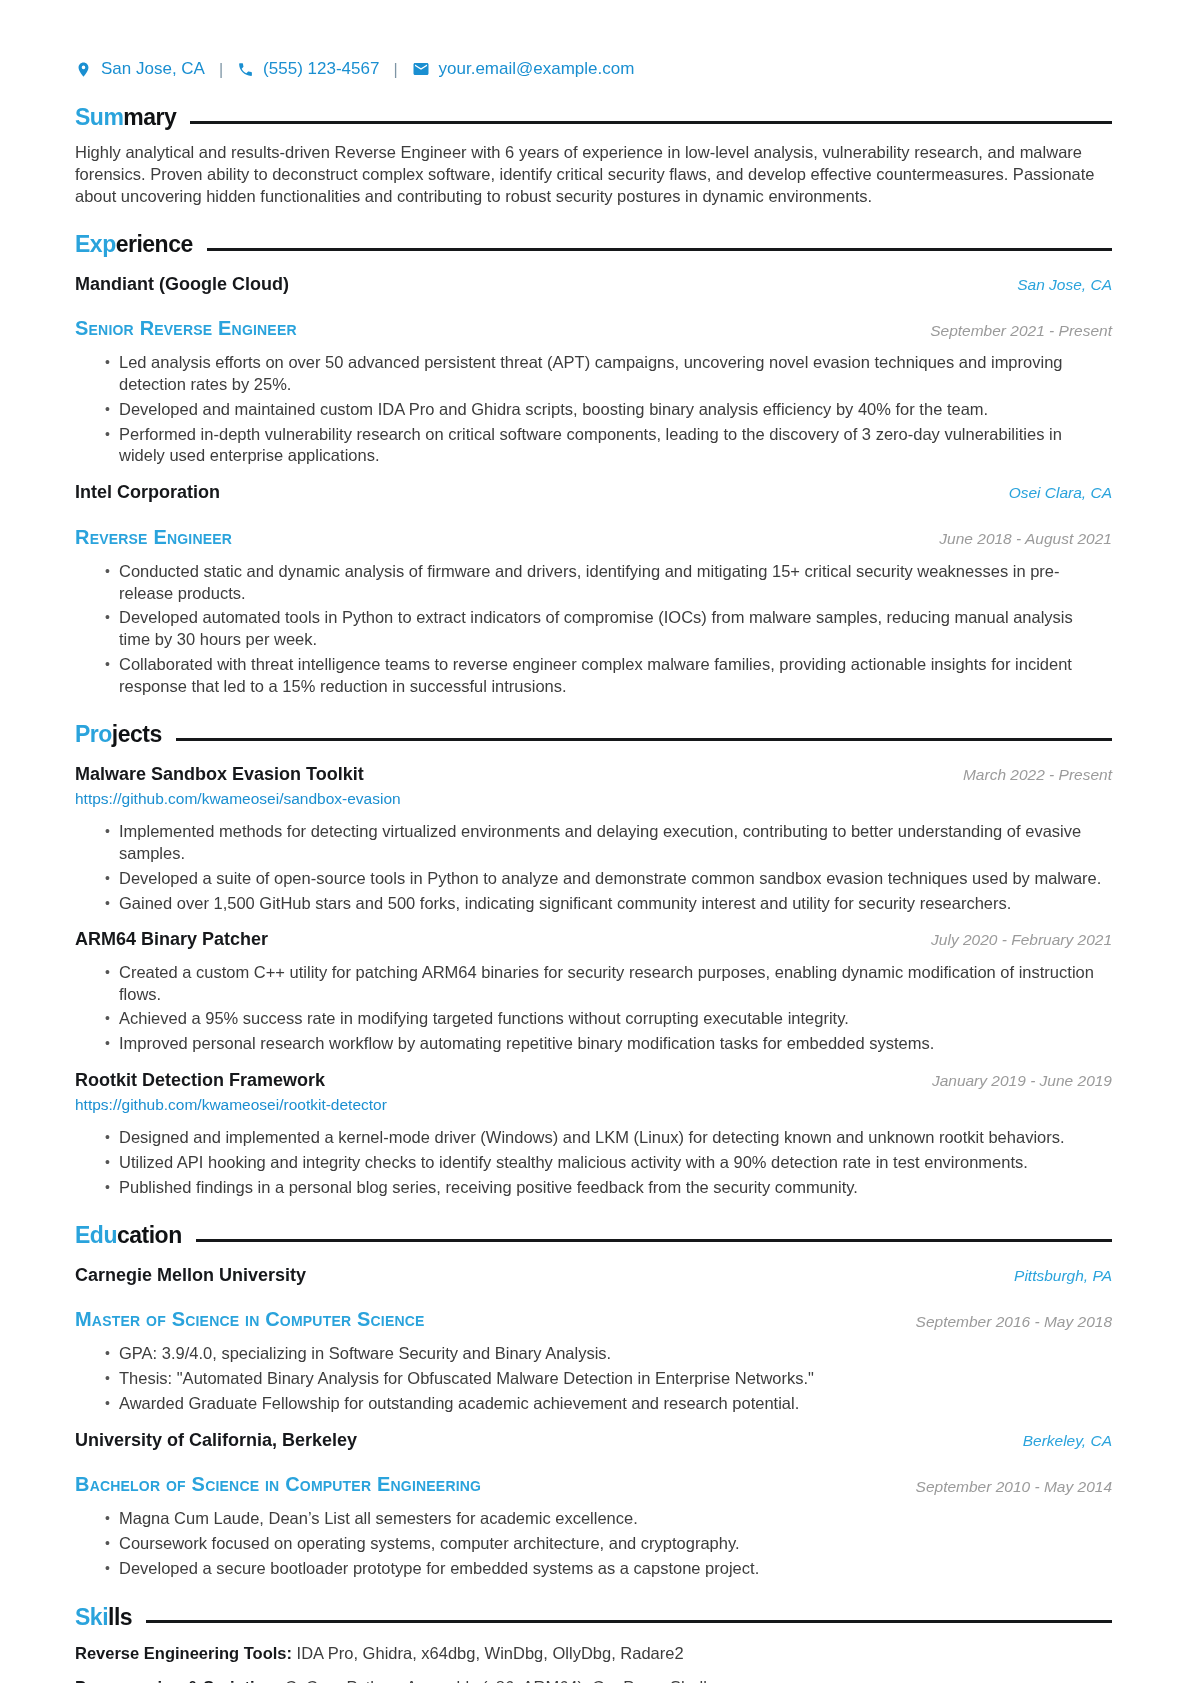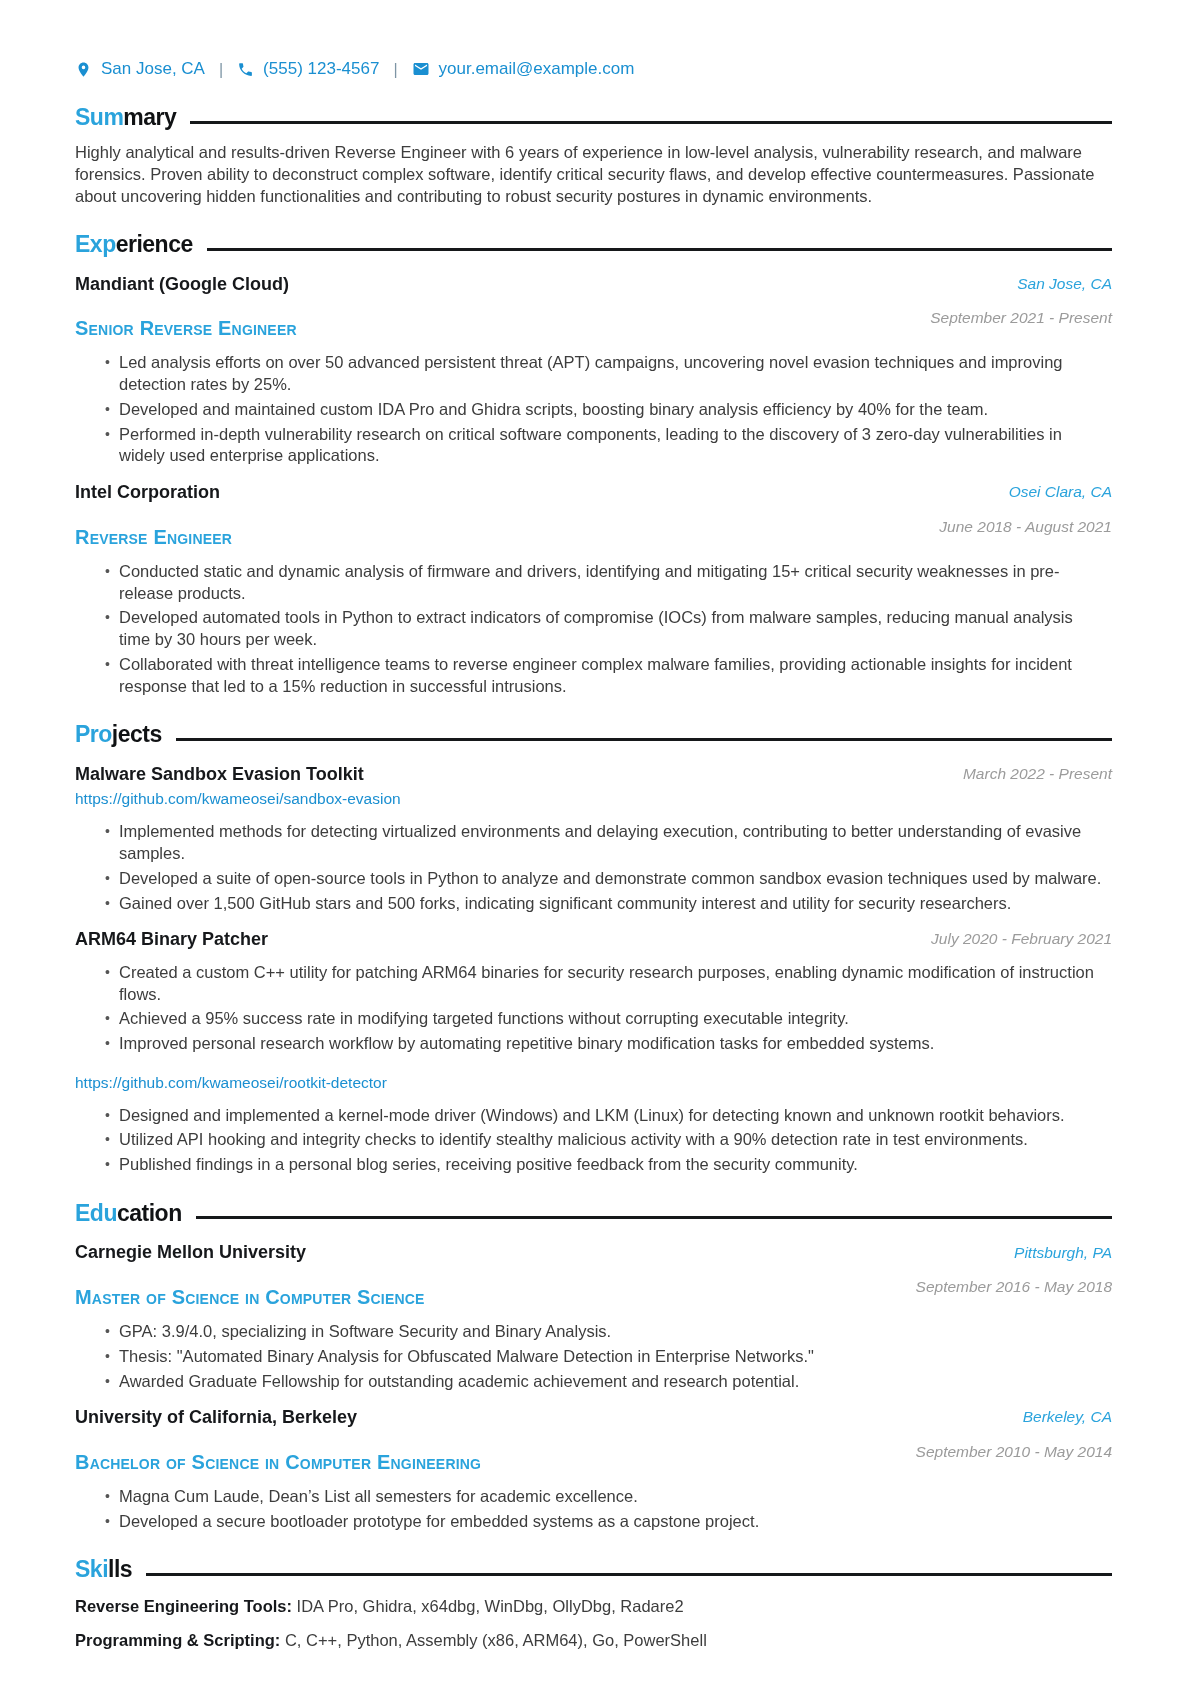--- a/index.html
+++ b/index.html
@@ -32,21 +32,21 @@
   .section{margin-top:24px;}
   .section-heading{display:flex;align-items:flex-end;margin-bottom:10px;}
   .section-heading h2{
     font-size:23px;line-height:1.2;font-weight:800;letter-spacing:-0.5px;color:var(--ink);
     white-space:nowrap;
   }
   .section-heading h2 .acc{color:var(--accent);}
   .h-rule{flex:1;height:3px;background:#16181a;margin:0 0 8px 14px;}
   
   .entry{margin-top:14px;}
-  .entry-row{display:flex;justify-content:space-between;align-items:center;}
+  .entry-row{display:flex;justify-content:space-between;align-items:flex-end;}
   .entry-name{font-size:18px;font-weight:700;color:#16181b;line-height:1.25;}
   .entry-loc{font-size:15.5px;font-style:italic;color:var(--accent);}
   .entry-title{
     font-size:20px;font-weight:600;color:var(--accent);
     font-variant:small-caps;letter-spacing:0.2px;line-height:1.25;margin-top:21px;
   }
   .entry-date{font-size:15.5px;font-style:italic;color:var(--date);font-weight:400;}
   .entry-link{font-size:15.5px;color:var(--link);text-decoration:none;display:inline-block;margin-top:4px;}
   ul.bullets{list-style:none;margin:11px 4px 0 0;padding-left:30px;}
   ul.bullets li{position:relative;padding-left:14px;margin-bottom:3px;}
@@ -165,20 +165,24 @@
       <span class="entry-date">July 2020 - February 2021</span>
     </div>
     <ul class="bullets">
       <li>Created a custom C++ utility for patching ARM64 binaries for security research purposes, enabling dynamic modification of instruction flows.</li>
       <li>Achieved a 95% success rate in modifying targeted functions without corrupting executable integrity.</li>
       <li>Improved personal research workflow by automating repetitive binary modification tasks for embedded systems.</li>
     </ul>
   </div>
 
   <div class="entry">
+    <div class="entry-row">
+      <span class="entry-name">Rootkit Detection Framework</span>
+      <span class="entry-date">January 2019 - June 2019</span>
+    </div>
     <a class="entry-link">https://github.com/kwameosei/rootkit-detector</a>
     <ul class="bullets">
       <li>Designed and implemented a kernel-mode driver (Windows) and LKM (Linux) for detecting known and unknown rootkit behaviors.</li>
       <li>Utilized API hooking and integrity checks to identify stealthy malicious activity with a 90% detection rate in test environments.</li>
       <li>Published findings in a personal blog series, receiving positive feedback from the security community.</li>
     </ul>
   </div>
 </section>
 
 <section class="section">
@@ -207,20 +211,21 @@
     <div class="entry-row">
       <span class="entry-name">University of California, Berkeley</span>
       <span class="entry-loc">Berkeley, CA</span>
     </div>
     <div class="entry-row">
       <span class="entry-title">Bachelor of Science in Computer Engineering</span>
       <span class="entry-date">September 2010 - May 2014</span>
     </div>
     <ul class="bullets">
       <li>Magna Cum Laude, Dean’s List all semesters for academic excellence.</li>
+      <li>Coursework focused on operating systems, computer architecture, and cryptography.</li>
       <li>Developed a secure bootloader prototype for embedded systems as a capstone project.</li>
     </ul>
   </div>
 </section>
 
 <section class="section">
   <div class="section-heading">
     <h2><span class="acc">Ski</span><span>lls</span></h2>
     <div class="h-rule"></div>
   </div>

